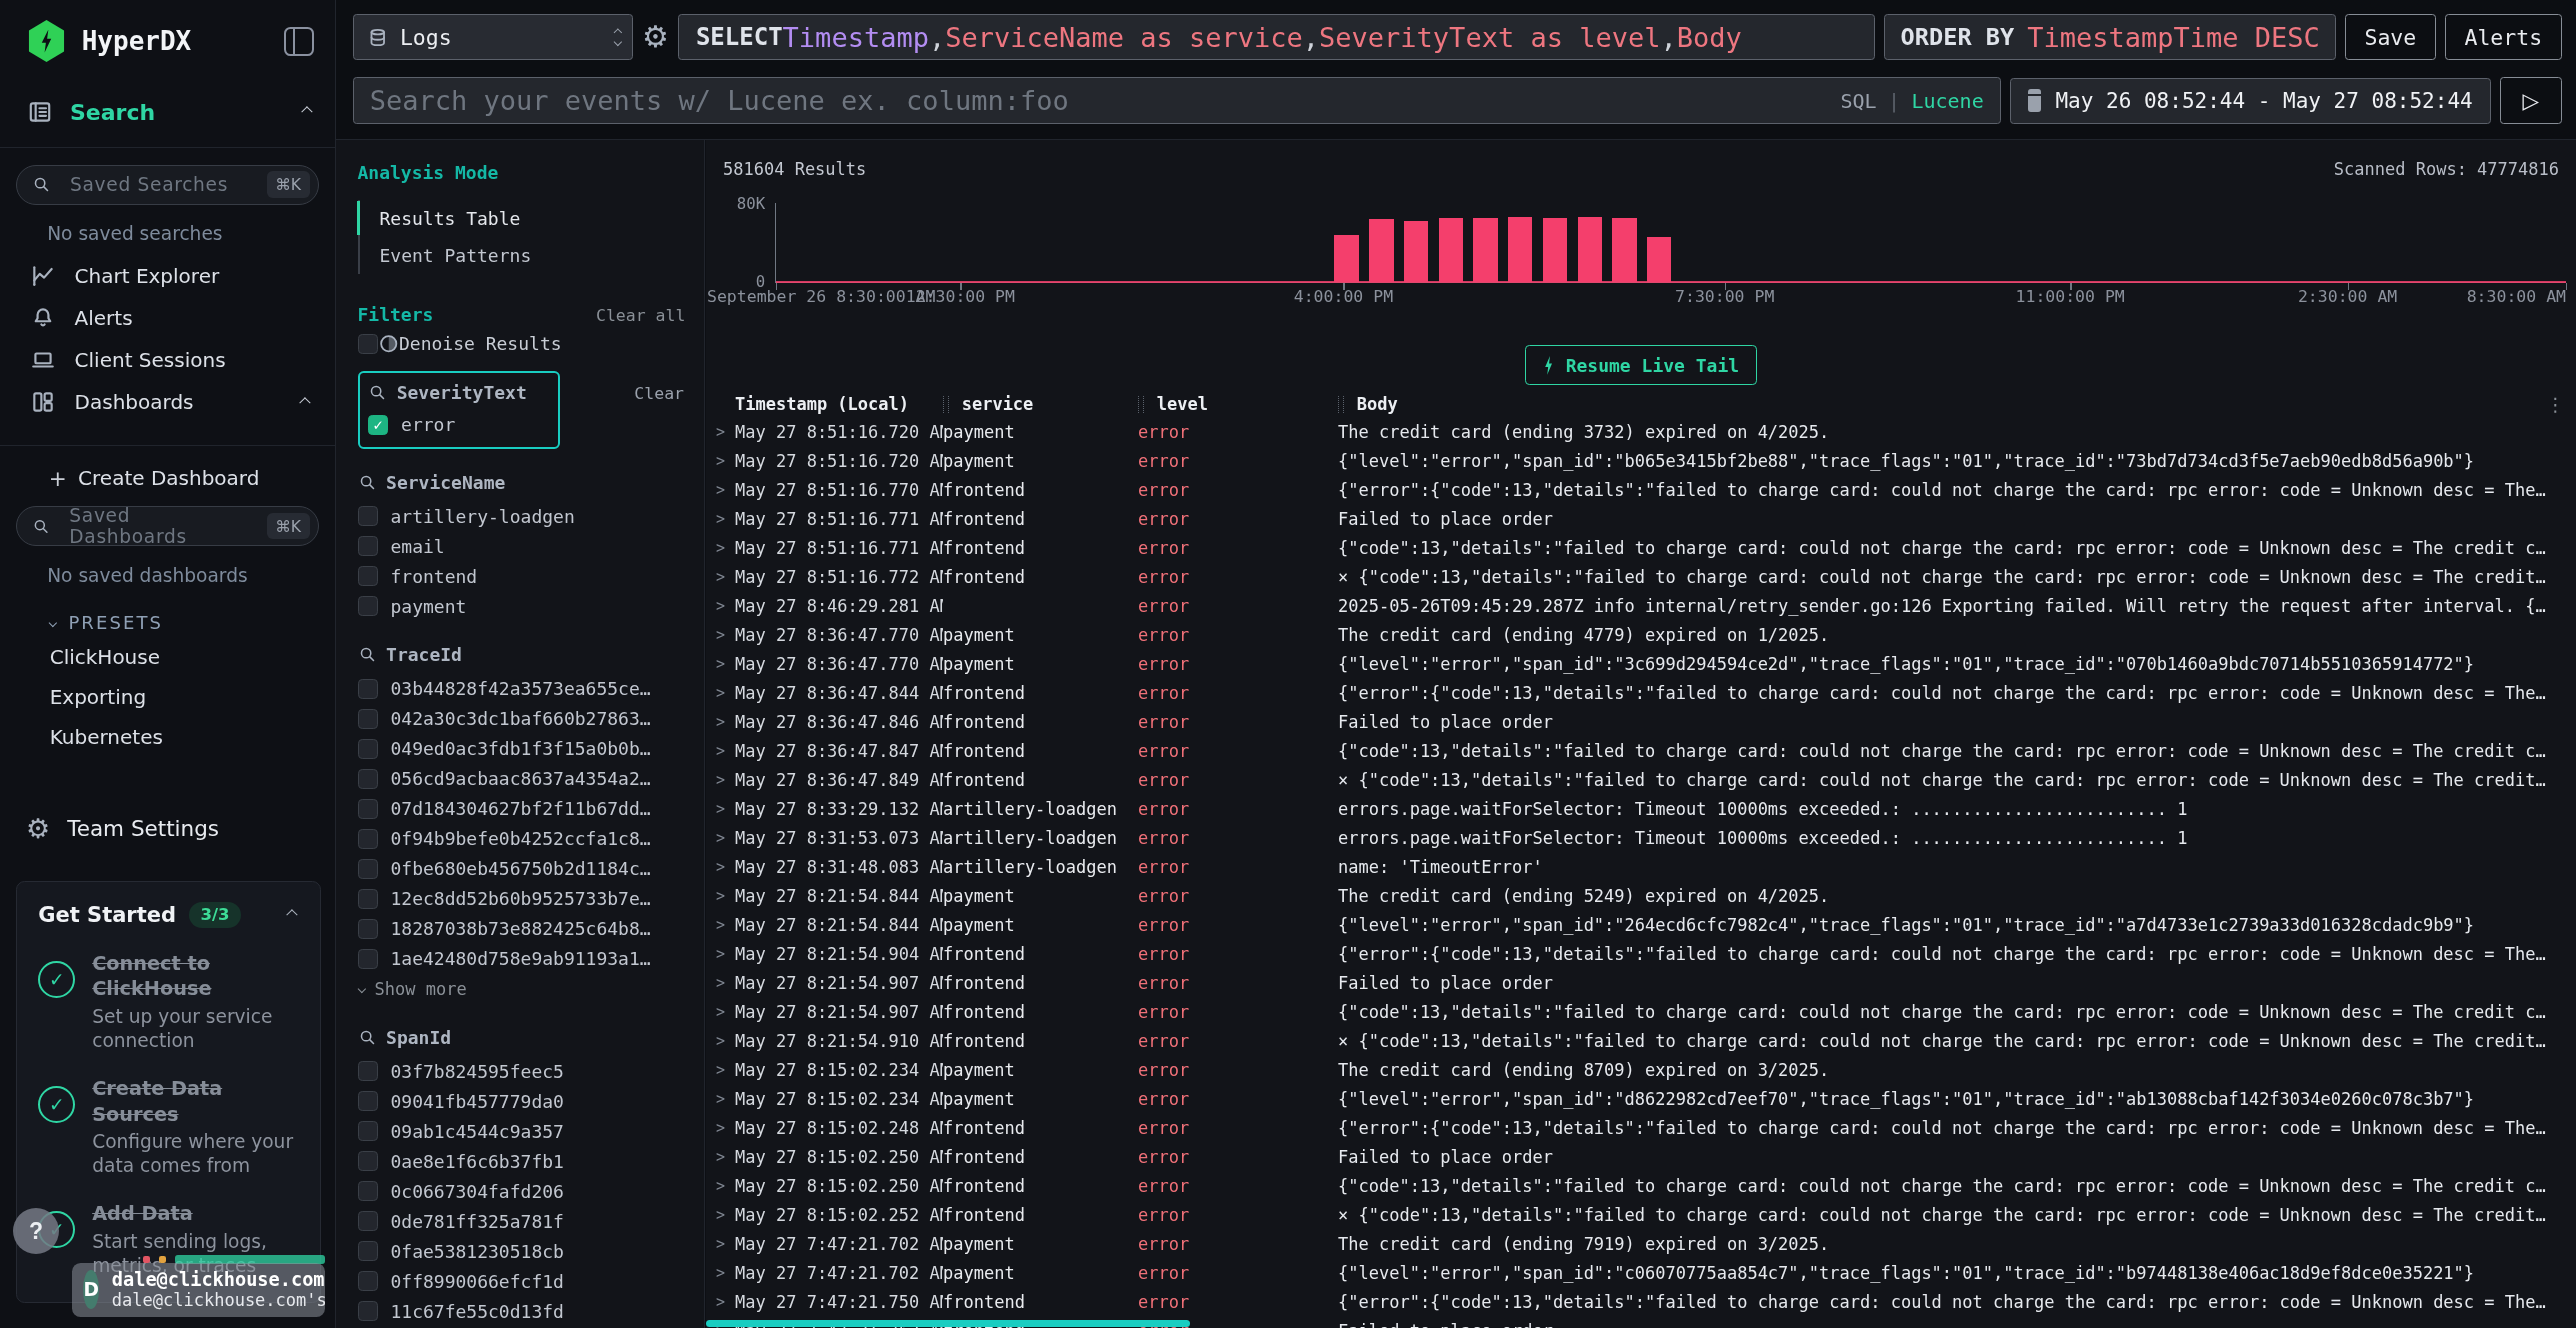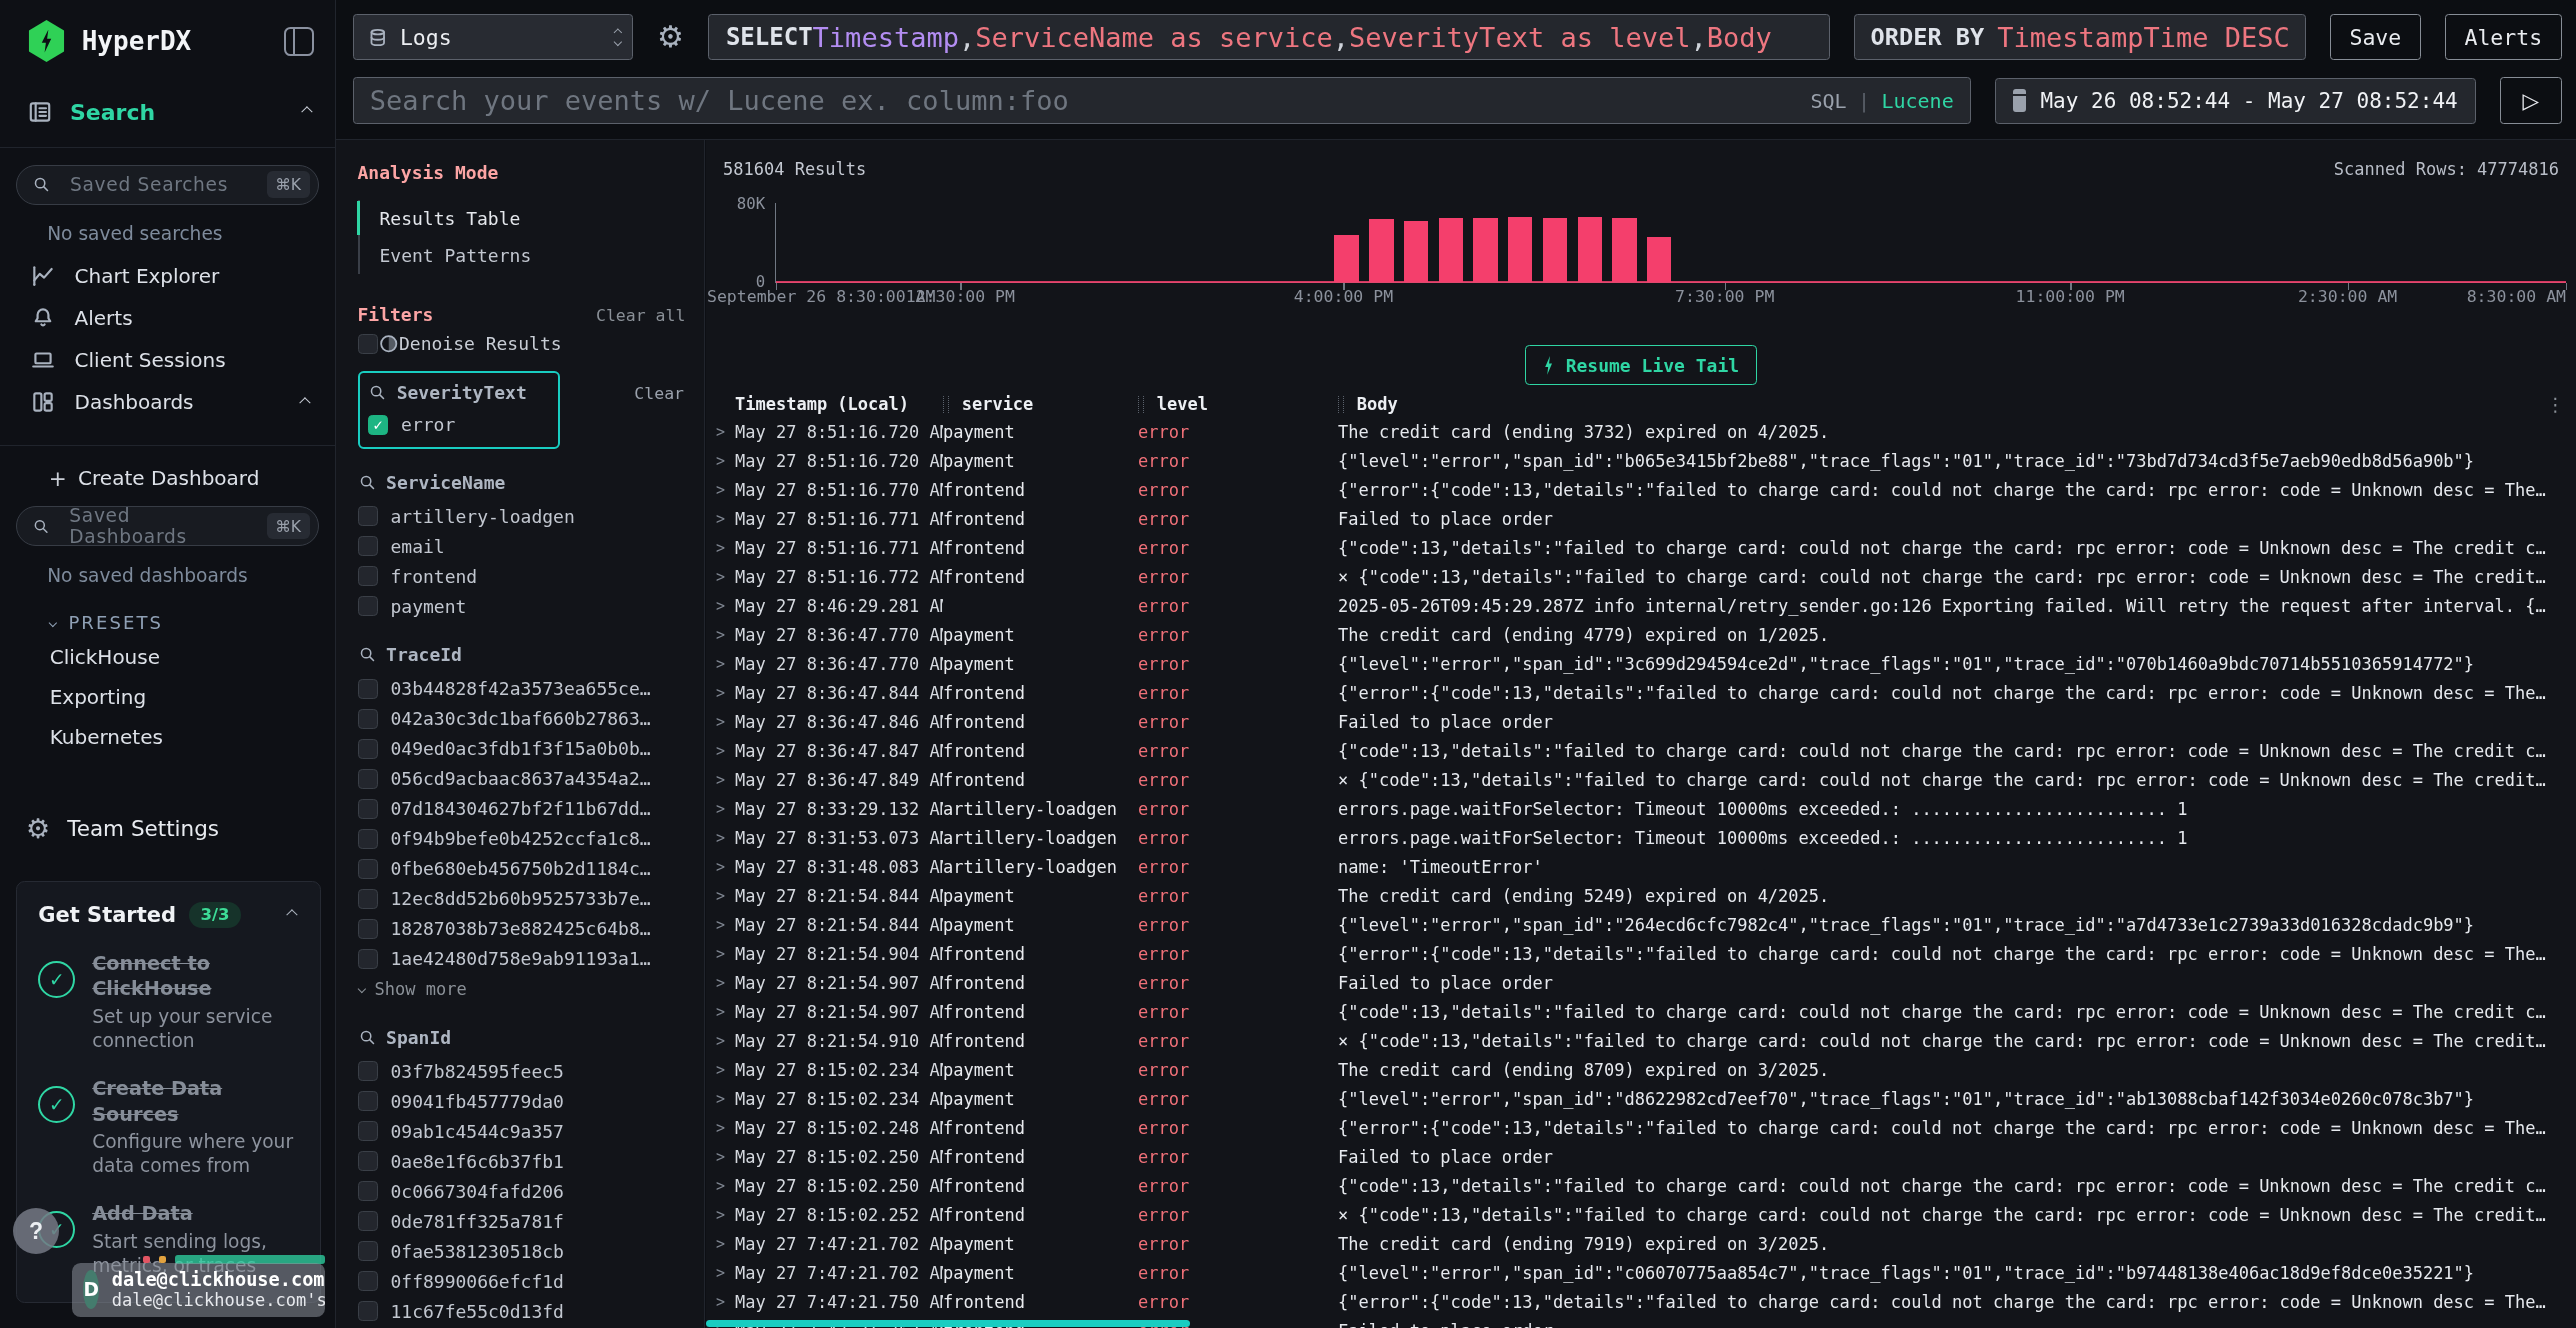--- a/index.html
+++ b/index.html
@@ -58,21 +58,21 @@
   .promo-dot { width:7.2px; height:7.2px; border-radius:2.1px; }
   .promo-strip { width:150px; height:9.3px; border-radius:2.9px; background:var(--accent_green); opacity:.75; }
   .help-btn { position:absolute; left:13px; bottom:74px; width:46px; height:46px; border-radius:50%; background:rgba(116,121,133,.85); color:#eceef2; font-size:23px; font-weight:bold; border:none; display:flex; align-items:center; justify-content:center; }
   .user-chip { position:absolute; left:72px; right:10px; bottom:11.4px; height:54px; background:rgba(138,143,153,.55); border-radius:8.6px; display:flex; align-items:center; gap:13px; padding:0 10px 0 11.4px; }
   .avatar { width:39px; height:39px; border-radius:50%; background:#447c6d; color:#fff; font-size:18.6px; font-weight:bold; display:flex; align-items:center; justify-content:center; }
   .chip-email { font-family:"DejaVu Sans Mono", monospace; font-size:18.6px; font-weight:bold; color:#ffffff; line-height:1.15; }
   .chip-sub { font-family:"DejaVu Sans Mono", monospace; font-size:17px; color:#e8eaee; line-height:1.2; }
   .chip-chev { margin-left:auto; color:#eef0f3; font-size:26px; }
 
   
-  .tb-row { display:flex; align-items:center; gap:24px; }
+  .tb-row { display:flex; align-items:center; gap:9px; }
   .tb-row1 { margin-bottom:17px; }
   .box { background:#24272d; border:0.7px solid #5c616b; border-radius:3.6px; height:46px; display:flex; align-items:center; }
   .src-select { width:280px; padding:0 11.4px 0 13px; gap:11.4px; background:#282b32; }
   .src-select .lbl { font-family:"DejaVu Sans Mono", monospace; font-size:21.5px; color:#eceef2; }
   .updown { margin-left:auto; display:flex; flex-direction:column; gap:2.9px; color:#9aa1ac; }
   .updown .chev.sm { border-color:#9aa1ac; }
   .sql-editor { flex:1; padding:0 17px; font-family:"DejaVu Sans Mono", monospace; font-size:27px; white-space:nowrap; overflow:hidden; }
   .tok-kw { color:#dfe3ea; font-weight:bold; font-size:24px; }
   .tok-purple { color:var(--sql_purple); }
   .tok-pink { color:var(--sql_pink); }
@@ -87,21 +87,21 @@
   .mode-toggle { position:absolute; right:17px; top:0; height:47px; display:flex; align-items:center; gap:11.4px; font-family:"DejaVu Sans Mono", monospace; font-size:20px; }
   .mode-sql { color:#9aa1ac; }
   .mode-sep { color:#5c616b; }
   .mode-lucene { color:var(--accent_green); }
   .date-box { width:481px; gap:14.3px; padding:0 17px; font-family:"DejaVu Sans Mono", monospace; font-size:21px; color:#f0f2f5; white-space:nowrap; }
   .cal { width:21.5px; height:23px; background:#9aa1ac; border-radius:2.9px; position:relative; }
   .cal::before { content:''; position:absolute; top:4.3px; left:0; right:0; height:2.1px; background:#24272d; }
   .play-btn { width:62px; height:47px; border:1.1px solid #878d96; border-radius:3.6px; background:transparent; color:#e9ebef; font-size:21.5px; display:flex; align-items:center; justify-content:center; }
 
   
-  .fp-title { font-family:"DejaVu Sans Mono", monospace; font-size:18px; font-weight:bold; color:#fca5a5; }
+  .fp-title { font-family:"DejaVu Sans Mono", monospace; font-size:18px; font-weight:bold; color:#14b8a6; }
   .modes { margin-top:17px; border-left:2.9px solid #3a3f48; }
   .mode-item { position:relative; height:37px; display:flex; align-items:center; padding-left:20px; font-family:"DejaVu Sans Mono", monospace; font-size:18px; color:#c2c7d0; }
   .mode-item.active { color:#e4e7ec; }
   .mode-item.active::before { content:''; position:absolute; left:-2.9px; top:1.4px; width:2.9px; height:34px; background:var(--accent_green); }
   .filters-row { margin-top:30px; display:flex; align-items:baseline; }
   .clear-all { margin-left:auto; font-family:"DejaVu Sans Mono", monospace; font-size:16.5px; color:#8a9097; }
   .cb { flex:0 0 auto; width:20px; height:20px; border-radius:4.3px; background:#23262d; border:1.4px solid #3a3f47; display:flex; align-items:center; justify-content:center; color:#fff; font-size:13.6px; font-weight:bold; }
   .cb.checked { background:var(--check_green); border-color:var(--check_green); }
   .denoise-row { margin-top:8px; display:flex; align-items:flex-end; gap:0; }
   .denoise-row .lbl { font-family:"DejaVu Sans Mono", monospace; font-size:18px; color:#c9ced6; }

